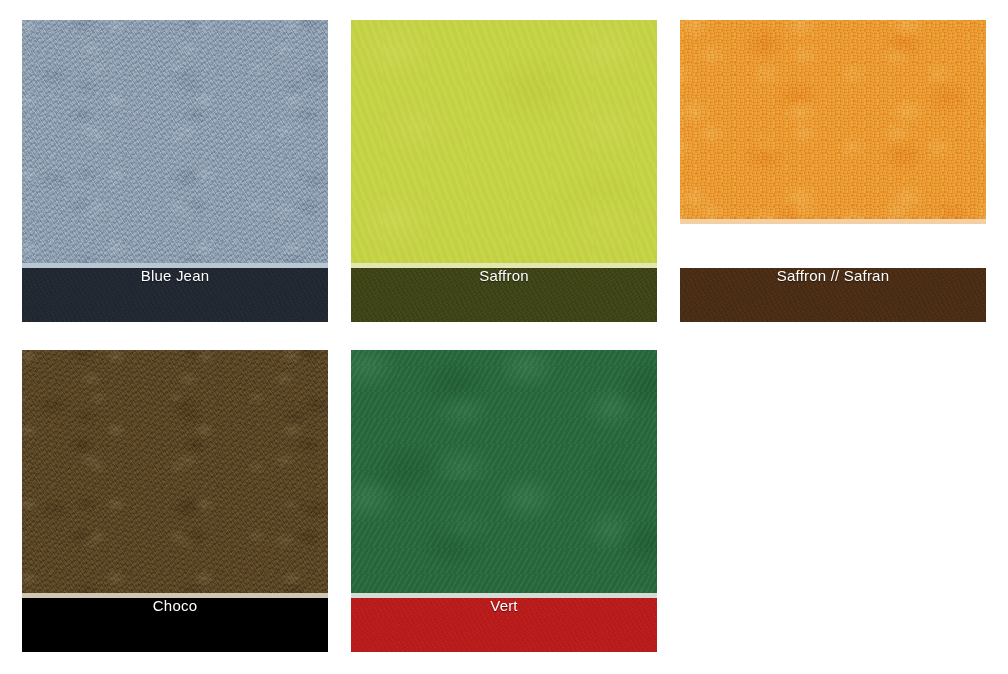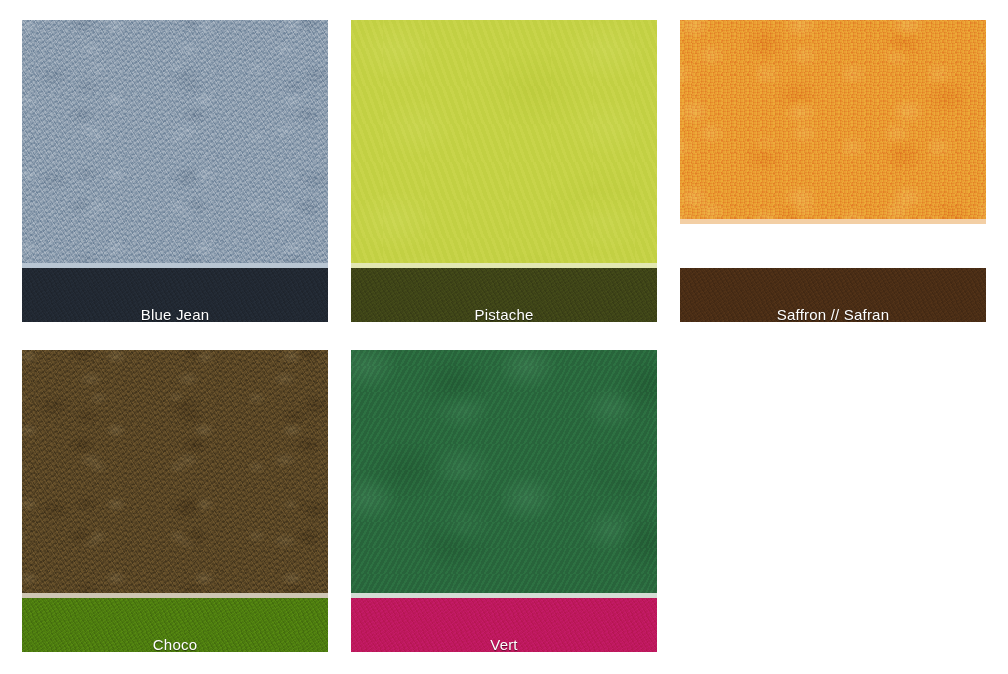--- a/index.html
+++ b/index.html
@@ -158,21 +158,21 @@
     width: 100%;
     height: 5px;
   }
 
   .swatch-label {
     position: relative;
     flex: 0 0 auto;
     width: 100%;
     height: 54px;
     display: flex;
-    align-items: flex-end;
+    align-items: flex-start;
     justify-content: center;
     overflow: hidden;
   }
   .swatch-label .label-tex {
     position: absolute;
     inset: 0;
     opacity: .35;
     mix-blend-mode: overlay;
     background-image:
       repeating-linear-gradient(58deg,
@@ -215,21 +215,21 @@
 
   <div class="swatch-card">
     <div class="swatch-sample">
       <div class="base" style="background-color: rgb(197, 210, 70);"></div>
       <div class="tex tex-smooth"></div>
       <div class="tex2 tex-smooth-blobs"></div>
     </div>
     <div class="swatch-divider" style="background-color: rgb(226, 231, 178);"></div>
     <div class="swatch-label" style="background-color: rgb(62, 68, 23);">
       <div class="label-tex"></div>
-      <span class="label-text">Pistache</span>
+      <span class="label-text">Saffron</span>
     </div>
   </div>
 
   <div class="swatch-card">
     <div class="swatch-sample">
       <div class="base" style="background-color: rgb(232, 147, 46);"></div>
       <div class="tex tex-suede"></div>
       <div class="tex2 tex-suede-blobs"></div>
     </div>
     <div class="swatch-divider" style="background-color: rgb(243, 207, 165);"></div>
@@ -240,32 +240,32 @@
   </div>
 
 
   <div class="swatch-card">
     <div class="swatch-sample">
       <div class="base" style="background-color: rgb(87, 68, 36);"></div>
       <div class="tex tex-leather"></div>
       <div class="tex2 tex-leather-blobs"></div>
     </div>
     <div class="swatch-divider" style="background-color: rgb(207, 198, 180);"></div>
-    <div class="swatch-label" style="background-color: #4d7c0f;">
+    <div class="swatch-label" style="background-color: #000000;">
       <div class="label-tex"></div>
       <span class="label-text">Choco</span>
     </div>
   </div>
 
   <div class="swatch-card">
     <div class="swatch-sample">
       <div class="base" style="background-color: rgb(42, 106, 62);"></div>
       <div class="tex tex-felt"></div>
       <div class="tex2 tex-felt-blobs"></div>
     </div>
     <div class="swatch-divider" style="background-color: rgb(212, 221, 212);"></div>
-    <div class="swatch-label" style="background-color: #be185d;">
+    <div class="swatch-label" style="background-color: #b91c1c;">
       <div class="label-tex"></div>
       <span class="label-text">Vert</span>
     </div>
   </div>
 
 </div>
 
 </body></html>

